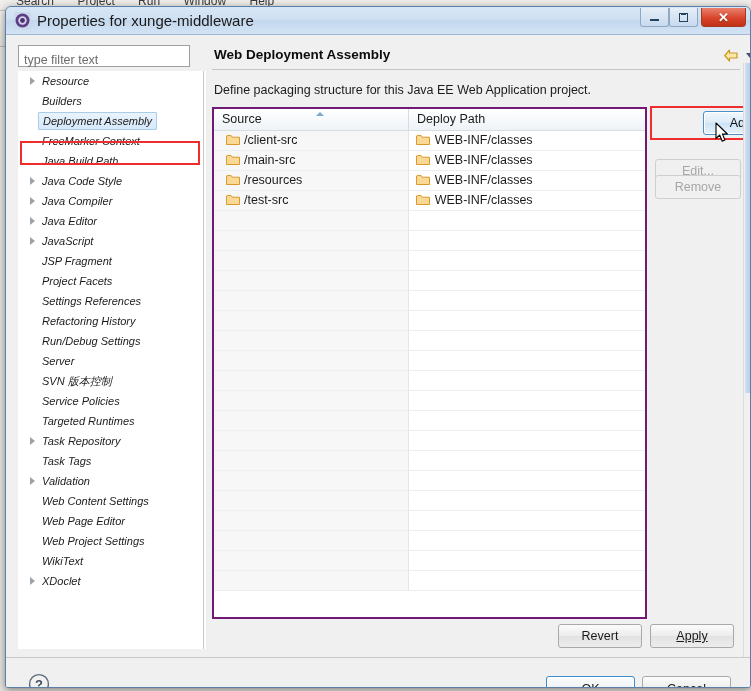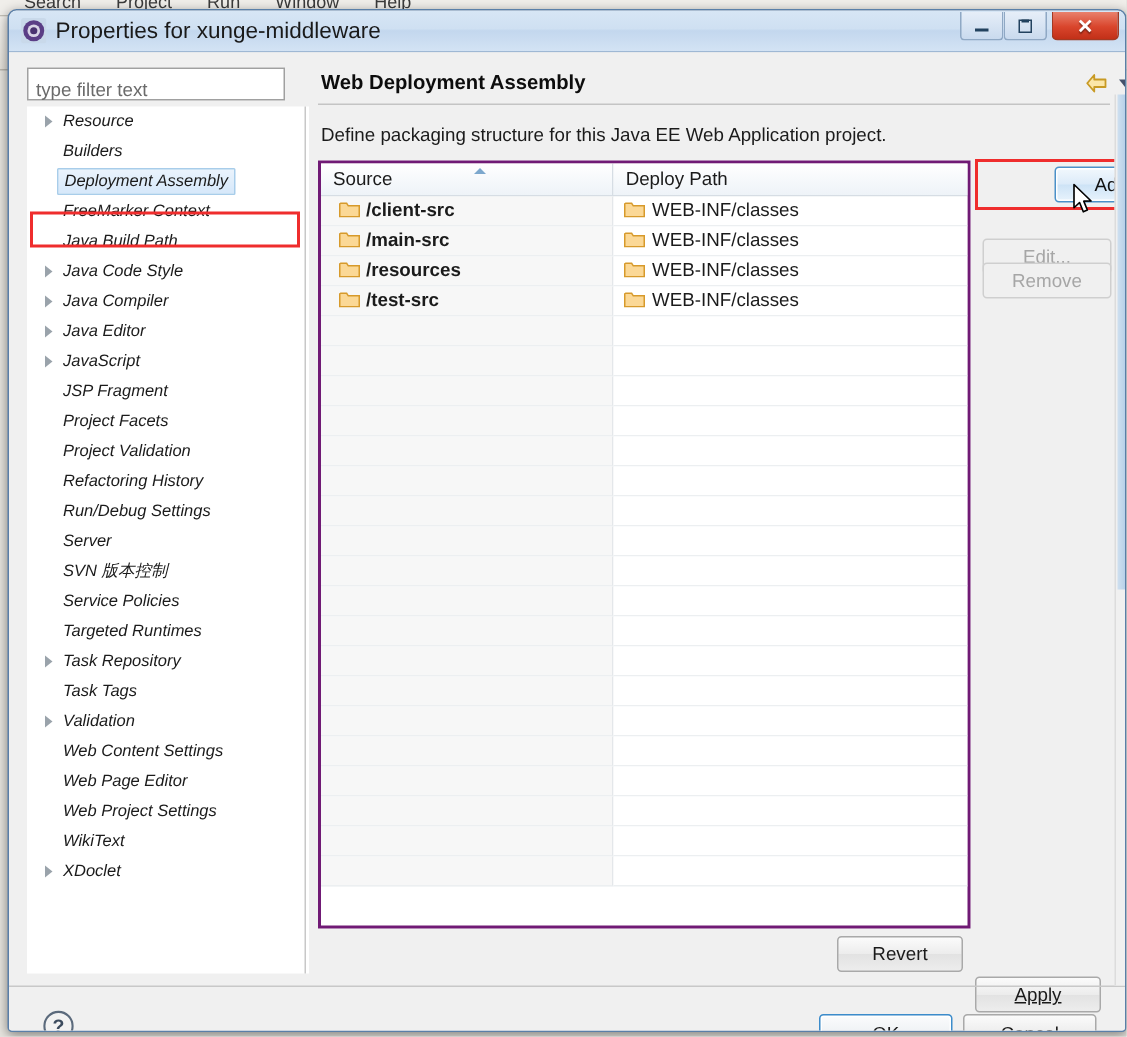--- a/index.html
+++ b/index.html
@@ -226,21 +226,21 @@
     border-bottom: 4px solid #7da8cd;
   }
   .row { display: flex; height: 20px; }
   .cell {
     font-size: 12.5px; color: #1b1b1b;
     line-height: 19px;
     border-bottom: 1px solid #eceff1;
     position: relative;
     white-space: nowrap;
   }
-  .cell.c0 { width: 196px; padding-left: 30px; background: #f7f7f7; border-right: 1px solid #e4e7ea; font-weight: bold; }
+  .cell.c0 { width: 196px; padding-left: 30px; background: #f7f7f7; border-right: 1px solid #e4e7ea; }
   .cell.c1 { width: 238px; padding-left: 26px; background: #ffffff; }
   .cell.c0.empty, .cell.c1.empty { padding-left: 0; }
   .folder-ico {
     position: absolute; top: 3px;
     width: 14px; height: 11px;
   }
   .cell.c0 .folder-ico { left: 12px; }
   .cell.c1 .folder-ico { left: 7px; }
 
   
@@ -289,21 +289,21 @@
   .std-btn {
     position: absolute;
     width: 84px; height: 24px;
     font-size: 12.5px; color: #1a1a1a;
     display: flex; align-items: center; justify-content: center;
     background: linear-gradient(#fbfbfb,#ececec 50%,#e2e2e2 51%,#ededed);
     border: 1px solid #a9a9a9;
     border-radius: 3px;
   }
   #btn-revert { left: 352px; top: 589px; }
-  #btn-apply  { left: 444px; top: 616px; text-decoration: underline; }
+  #btn-apply  { left: 444px; top: 589px; text-decoration: underline; }
 
   
   #bottom-sep {
     position: absolute; left: 0; top: 622px;
     width: 746px; height: 1px;
     background: #c8c8c8;
   }
   #help-btn {
     position: absolute; left: 22px; top: 638px;
     width: 22px; height: 22px;
@@ -395,21 +395,21 @@
       <div class="tree-item"><span class="lbl">Builders</span></div>
       <div class="tree-item selected"><span class="lbl">Deployment Assembly</span></div>
       <div class="tree-item"><span class="lbl">FreeMarker Context</span></div>
       <div class="tree-item"><span class="lbl">Java Build Path</span></div>
       <div class="tree-item"><span class="twisty"></span><span class="lbl">Java Code Style</span></div>
       <div class="tree-item"><span class="twisty"></span><span class="lbl">Java Compiler</span></div>
       <div class="tree-item"><span class="twisty"></span><span class="lbl">Java Editor</span></div>
       <div class="tree-item"><span class="twisty"></span><span class="lbl">JavaScript</span></div>
       <div class="tree-item"><span class="lbl">JSP Fragment</span></div>
       <div class="tree-item"><span class="lbl">Project Facets</span></div>
-      <div class="tree-item"><span class="lbl">Project Validation</span></div>
+      <div class="tree-item"><span class="lbl">Settings References</span></div>
       <div class="tree-item"><span class="lbl">Refactoring History</span></div>
       <div class="tree-item"><span class="lbl">Run/Debug Settings</span></div>
       <div class="tree-item"><span class="lbl">Server</span></div>
       <div class="tree-item"><span class="lbl">SVN 版本控制</span></div>
       <div class="tree-item"><span class="lbl">Service Policies</span></div>
       <div class="tree-item"><span class="lbl">Targeted Runtimes</span></div>
       <div class="tree-item"><span class="twisty"></span><span class="lbl">Task Repository</span></div>
       <div class="tree-item"><span class="lbl">Task Tags</span></div>
       <div class="tree-item"><span class="twisty"></span><span class="lbl">Validation</span></div>
       <div class="tree-item"><span class="lbl">Web Content Settings</span></div>

